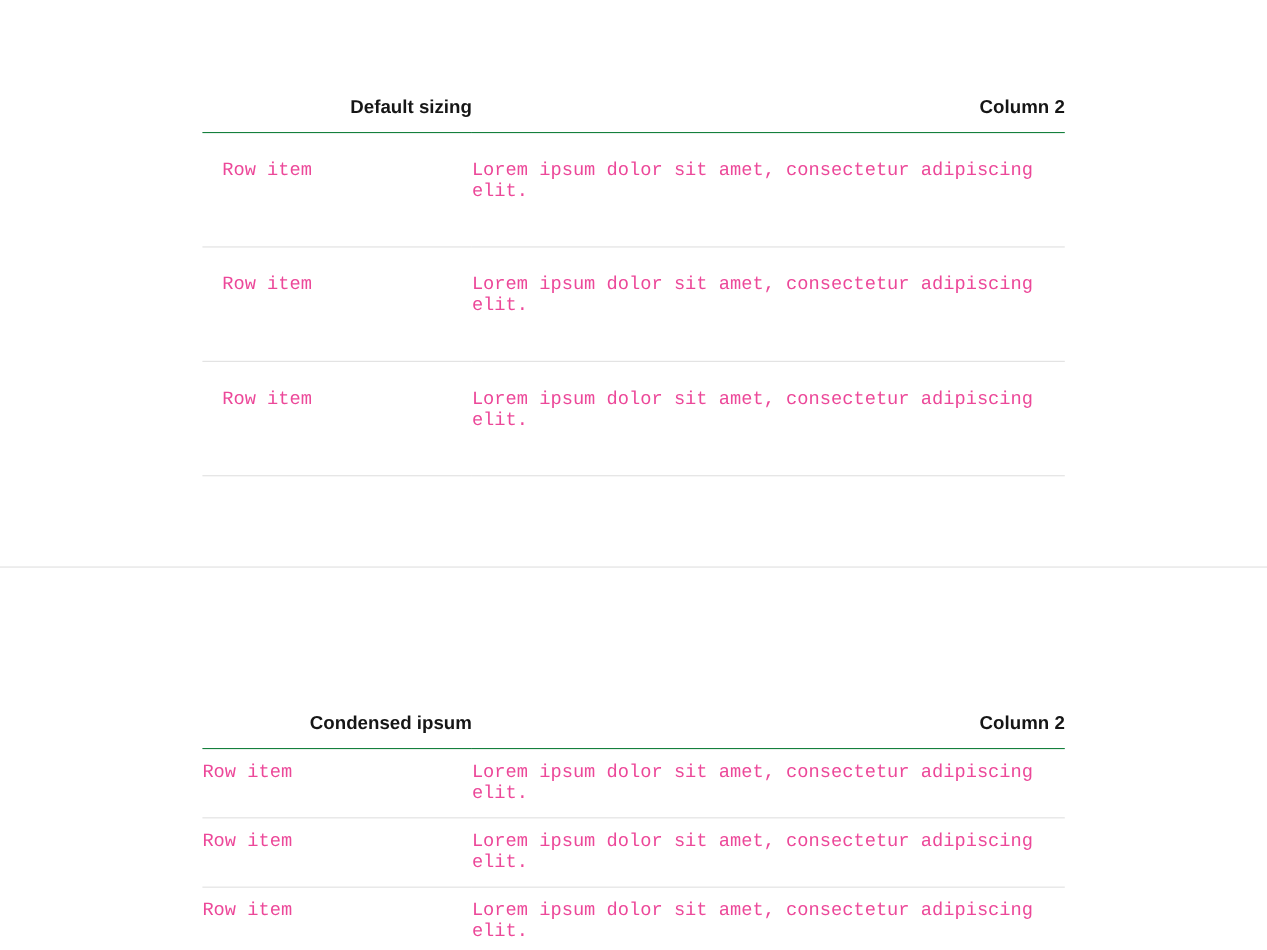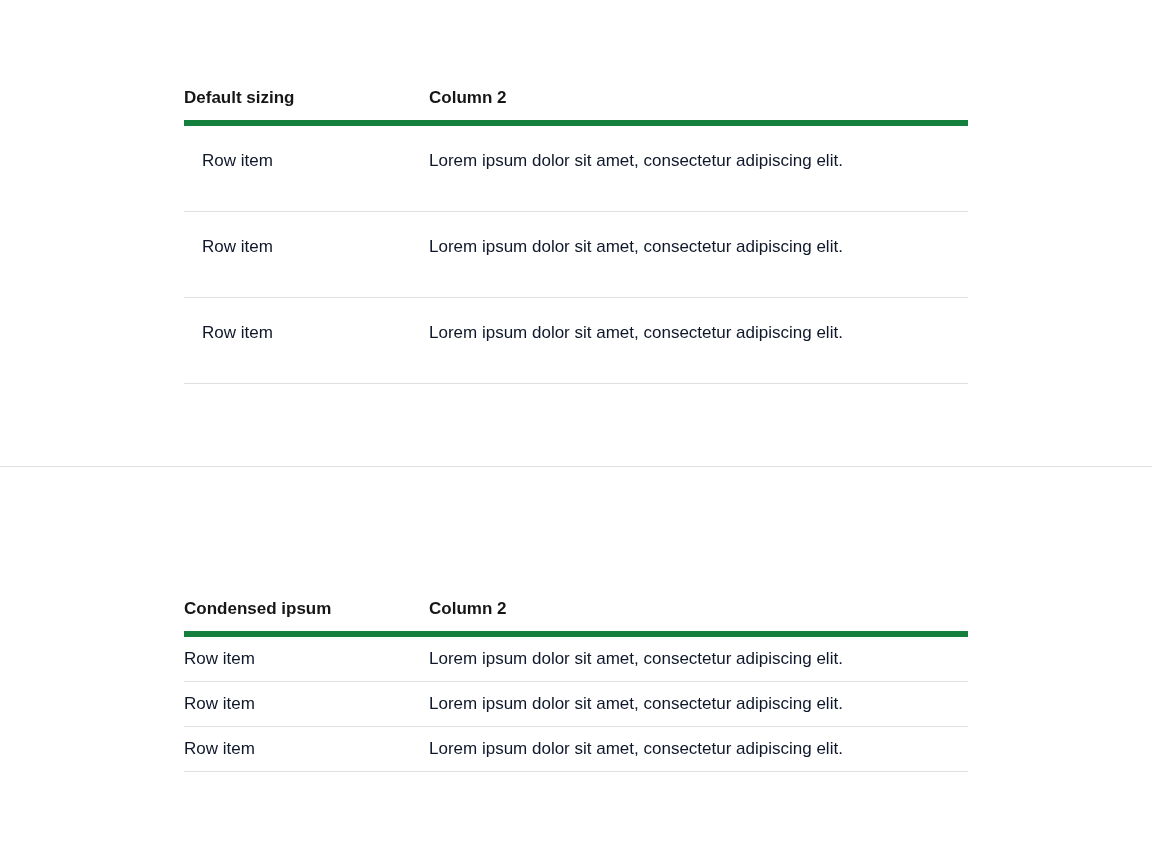--- a/index.html
+++ b/index.html
@@ -33,30 +33,31 @@
     width: 100%;
   }
   table {
     border-collapse: collapse;
     width: 100%;
   }
   th {
     font-weight: 600;
     font-size: 17px;
     color: #161616;
-    text-align: left;
+    text-align: right;
     padding-bottom: 12px;
-    border-bottom: 6px solid #15803d;
+    border-bottom: 1px solid #15803d;
     margin-top: 20px;
   }
   td {
     font-size: 17px;
-    color: #0f172a;
+    color: #ec4899;
     border-bottom: 1px solid #e0e0e0;
     vertical-align: top;
+    font-family: Liberation Mono, monospace;
   }
   .default td {
     padding-top: 25px;
     padding-bottom: 40px;
   }
   .condensed td {
     padding-top: 12px;
     padding-bottom: 12px;
   }
   .col1 {

